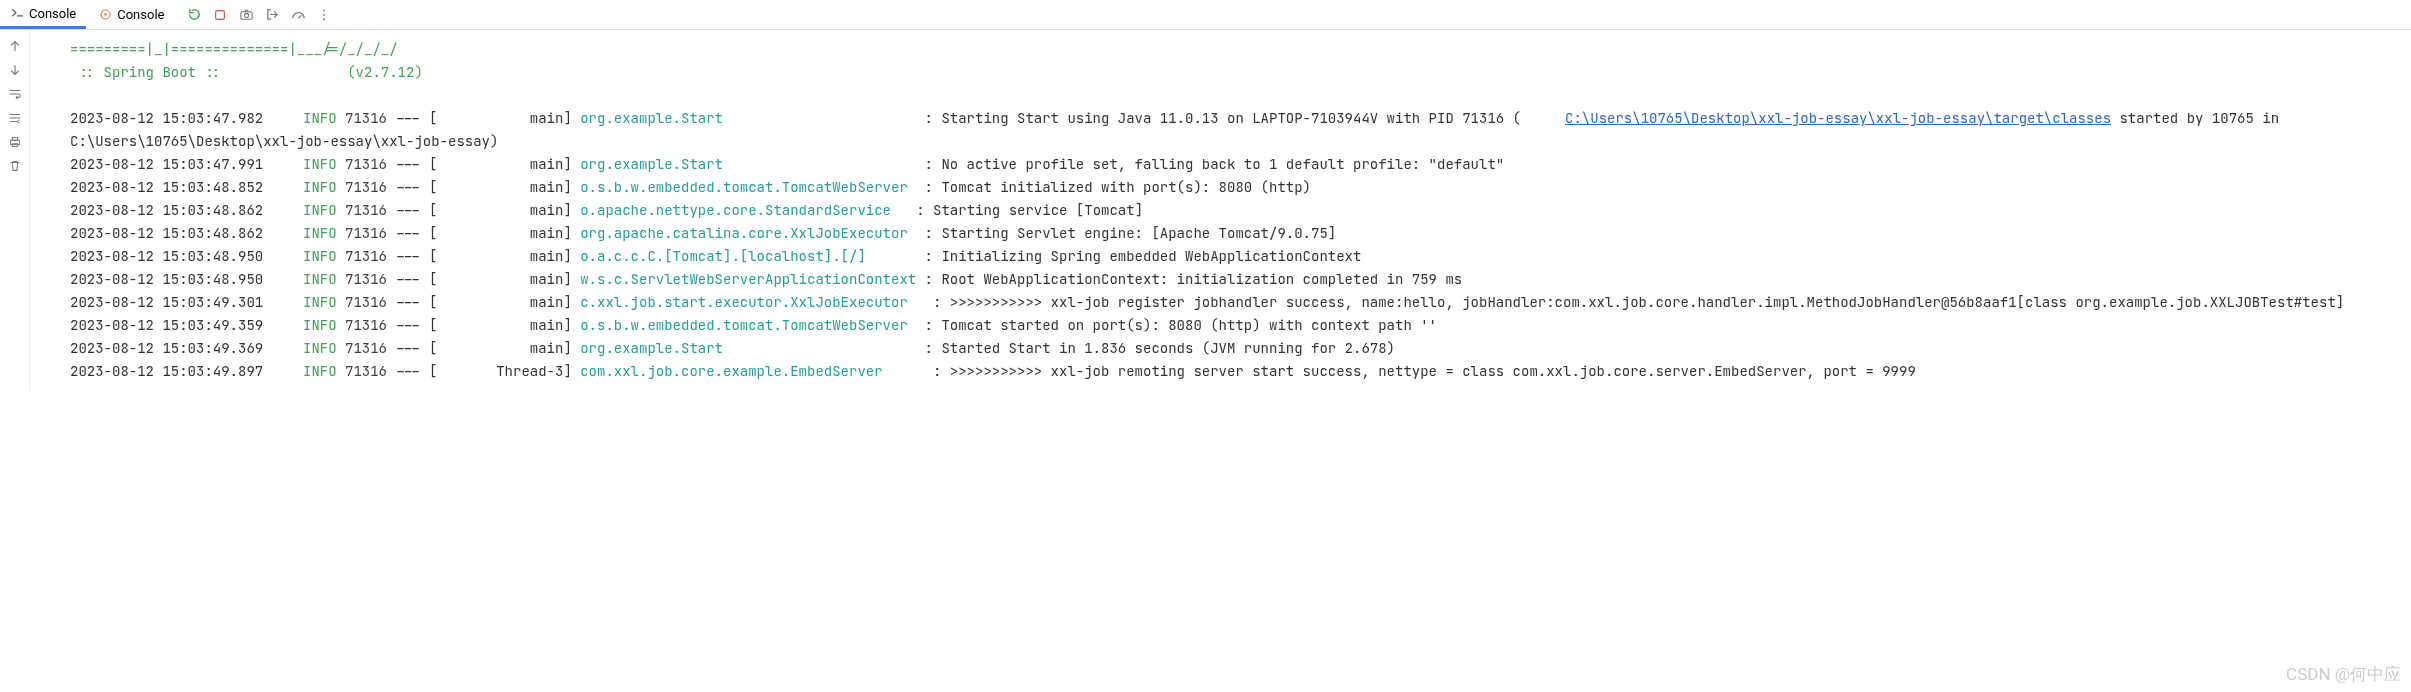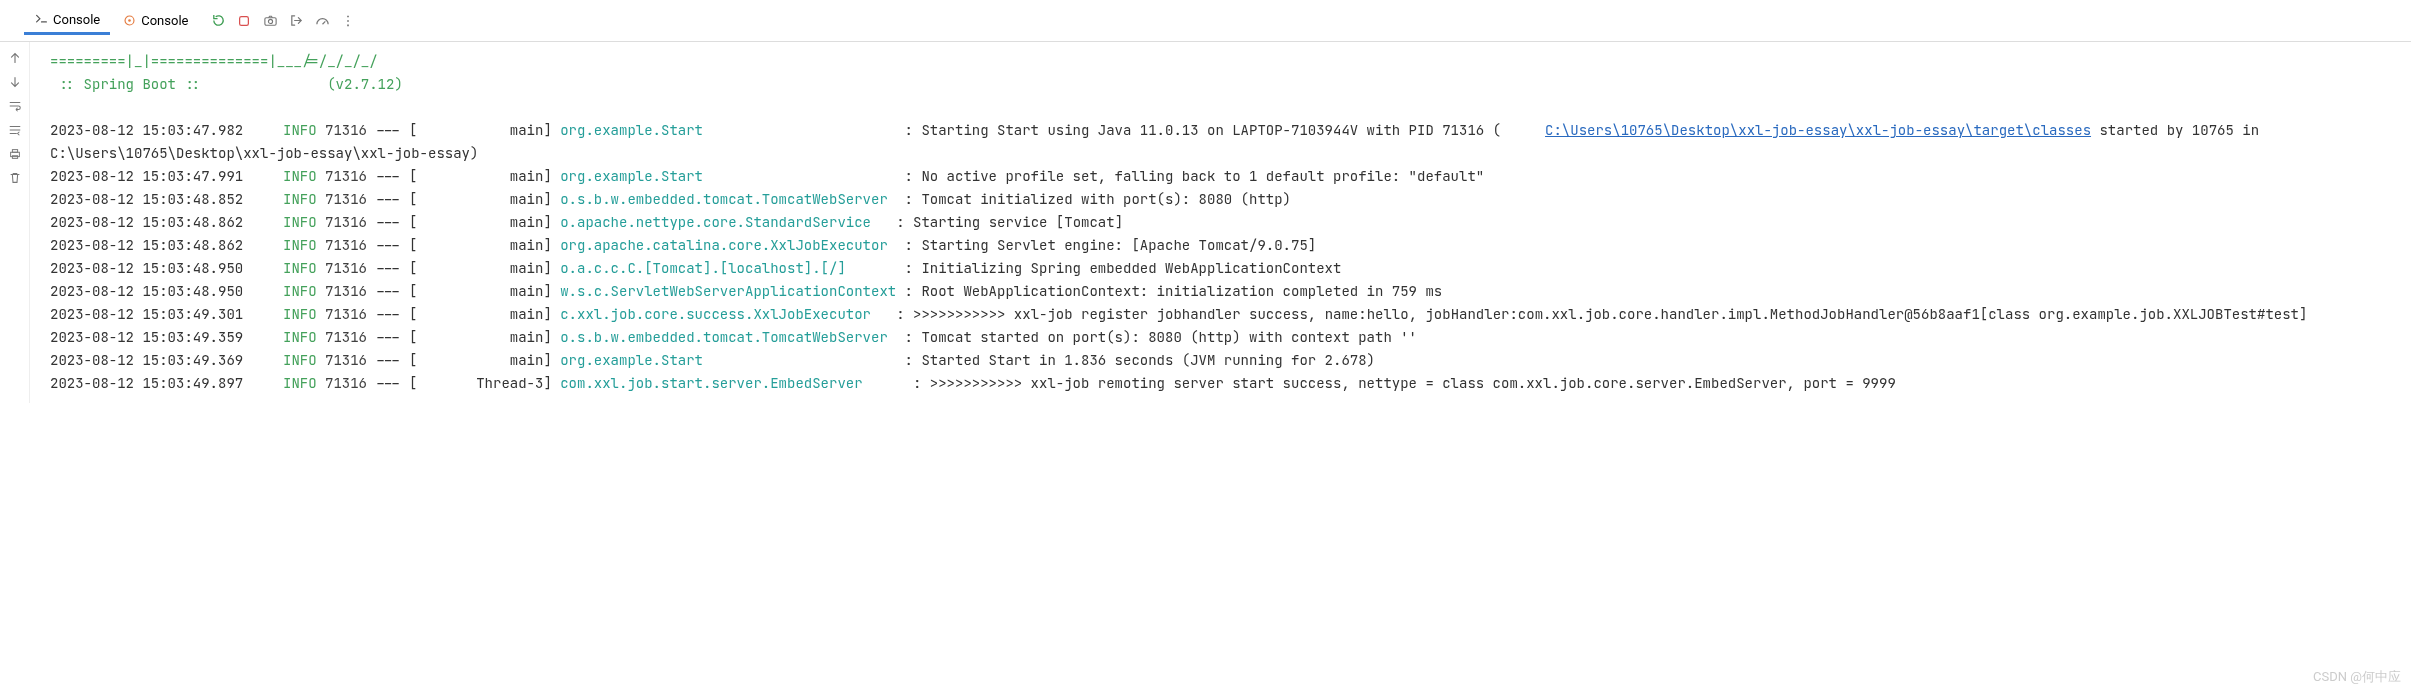--- a/index.html
+++ b/index.html
@@ -5,25 +5,25 @@
   * { box-sizing: border-box; margin: 0; padding: 0; }
   body {
     font-family: -apple-system, BlinkMacSystemFont, "Segoe UI", Roboto, sans-serif;
     background: #fff;
     color: #000;
     font-size: 13px;
     overflow-x: auto;
     width: 2411px;
   }
   .tab-bar {
-    height: 42px;
+    height: 30px;
     display: flex;
     align-items: center;
     border-bottom: 1px solid #ddd;
-    padding-left: 24px;
+    padding-left: 0;
     gap: 2px;
   }
   .tab {
     display: flex;
     align-items: center;
     gap: 5px;
     padding: 4px 10px;
     height: 29px;
     cursor: pointer;
   }
@@ -48,20 +48,21 @@
     height: 16px;
     display: flex;
     align-items: center;
     justify-content: center;
     cursor: pointer;
     color: #555;
   }
   .main {
     display: flex;
     width: 2411px;
+    gap: 20px;
   }
   .gutter {
     width: 30px;
     display: flex;
     flex-direction: column;
     align-items: center;
     gap: 8px;
     padding-top: 8px;
     border-right: 1px solid #eee;
   }
@@ -85,21 +86,21 @@
   }
   .ascii { color: #44a15b; }
   .info { color: #44a15b; margin-left: 23px; }
   .pid { color: #404040; }
   .logger { color: #259e99; text-align: center; }
   .link { color: #2a6abf; text-decoration: underline; margin-left: 44px; }
   .watermark {
     position: fixed;
     bottom: 6px;
     right: 10px;
-    font-size: 13px;
+    font-size: 17px;
     color: #ccc;
   }
   .dots { letter-spacing:1px; }
 </style>
 </head>
 <body>
 
 <div class="tab-bar">
   <div class="tab active">
     <span class="tab-icon">
@@ -191,20 +192,20 @@
   <div class="console" id="console-out" style="white-space: pre-wrap; text-indent: 0px;"><span class="ascii">=========|_|==============|___/=/_/_/_/</span>
 <span class="ascii"> :: Spring Boot ::               (v2.7.12)</span>
 
 2023-08-12 15:03:47.982  <span class="info">INFO</span> <span class="pid">71316</span> --- [           main] <span class="logger">org.example.Start                       </span> : Starting Start using Java 11.0.13 on LAPTOP-7103944V with PID 71316 (<span class="link">C:\Users\10765\Desktop\xxl-job-essay\xxl-job-essay\target\classes</span> started by 10765 in C:\Users\10765\Desktop\xxl-job-essay\xxl-job-essay)
 2023-08-12 15:03:47.991  <span class="info">INFO</span> <span class="pid">71316</span> --- [           main] <span class="logger">org.example.Start                       </span> : No active profile set, falling back to 1 default profile: "default"
 2023-08-12 15:03:48.852  <span class="info">INFO</span> <span class="pid">71316</span> --- [           main] <span class="logger">o.s.b.w.embedded.tomcat.TomcatWebServer </span> : Tomcat initialized with port(s): 8080 (http)
 2023-08-12 15:03:48.862  <span class="info">INFO</span> <span class="pid">71316</span> --- [           main] <span class="logger">o.apache.nettype.core.StandardService  </span> : Starting service [Tomcat]
 2023-08-12 15:03:48.862  <span class="info">INFO</span> <span class="pid">71316</span> --- [           main] <span class="logger">org.apache.catalina.core.XxlJobExecutor </span> : Starting Servlet engine: [Apache Tomcat/9.0.75]
 2023-08-12 15:03:48.950  <span class="info">INFO</span> <span class="pid">71316</span> --- [           main] <span class="logger">o.a.c.c.C.[Tomcat].[localhost].[/]      </span> : Initializing Spring embedded WebApplicationContext
 2023-08-12 15:03:48.950  <span class="info">INFO</span> <span class="pid">71316</span> --- [           main] <span class="logger">w.s.c.ServletWebServerApplicationContext</span> : Root WebApplicationContext: initialization completed in 759 ms
-2023-08-12 15:03:49.301  <span class="info">INFO</span> <span class="pid">71316</span> --- [           main] <span class="logger">c.xxl.job.core.success.XxlJobExecutor  </span> : &gt;&gt;&gt;&gt;&gt;&gt;&gt;&gt;&gt;&gt;&gt; xxl-job register jobhandler success, name:hello, jobHandler:com.xxl.job.core.handler.impl.MethodJobHandler@56b8aaf1[class org.example.job.XXLJOBTest#test]
+2023-08-12 15:03:49.301  <span class="info">INFO</span> <span class="pid">71316</span> --- [           main] <span class="logger">c.xxl.job.start.executor.XxlJobExecutor  </span> : &gt;&gt;&gt;&gt;&gt;&gt;&gt;&gt;&gt;&gt;&gt; xxl-job register jobhandler success, name:hello, jobHandler:com.xxl.job.core.handler.impl.MethodJobHandler@56b8aaf1[class org.example.job.XXLJOBTest#test]
 2023-08-12 15:03:49.359  <span class="info">INFO</span> <span class="pid">71316</span> --- [           main] <span class="logger">o.s.b.w.embedded.tomcat.TomcatWebServer </span> : Tomcat started on port(s): 8080 (http) with context path ''
 2023-08-12 15:03:49.369  <span class="info">INFO</span> <span class="pid">71316</span> --- [           main] <span class="logger">org.example.Start                       </span> : Started Start in 1.836 seconds (JVM running for 2.678)
-2023-08-12 15:03:49.897  <span class="info">INFO</span> <span class="pid">71316</span> --- [       Thread-3] <span class="logger">com.xxl.job.start.server.EmbedServer     </span> : &gt;&gt;&gt;&gt;&gt;&gt;&gt;&gt;&gt;&gt;&gt; xxl-job remoting server start success, nettype = class com.xxl.job.core.server.EmbedServer, port = 9999
+2023-08-12 15:03:49.897  <span class="info">INFO</span> <span class="pid">71316</span> --- [       Thread-3] <span class="logger">com.xxl.job.core.example.EmbedServer     </span> : &gt;&gt;&gt;&gt;&gt;&gt;&gt;&gt;&gt;&gt;&gt; xxl-job remoting server start success, nettype = class com.xxl.job.core.server.EmbedServer, port = 9999
 </div>
 </div>
 
 <div class="watermark">CSDN @何中应</div>
 
 </body></html>

